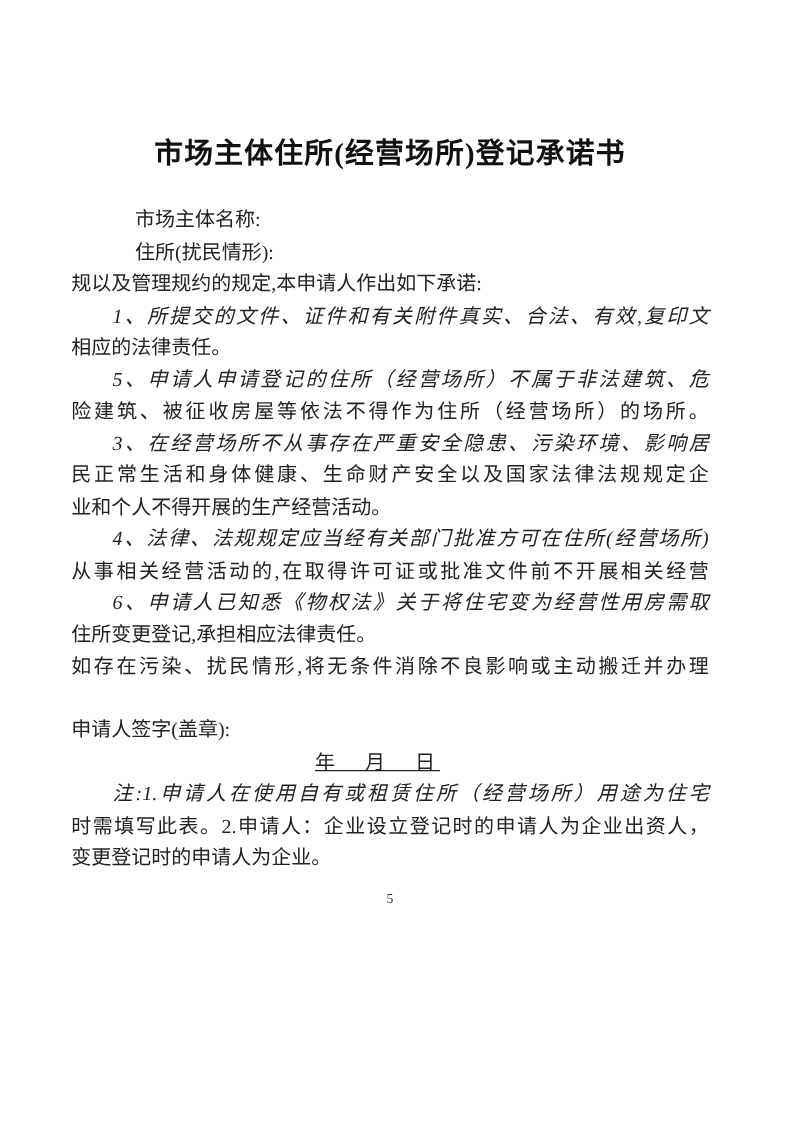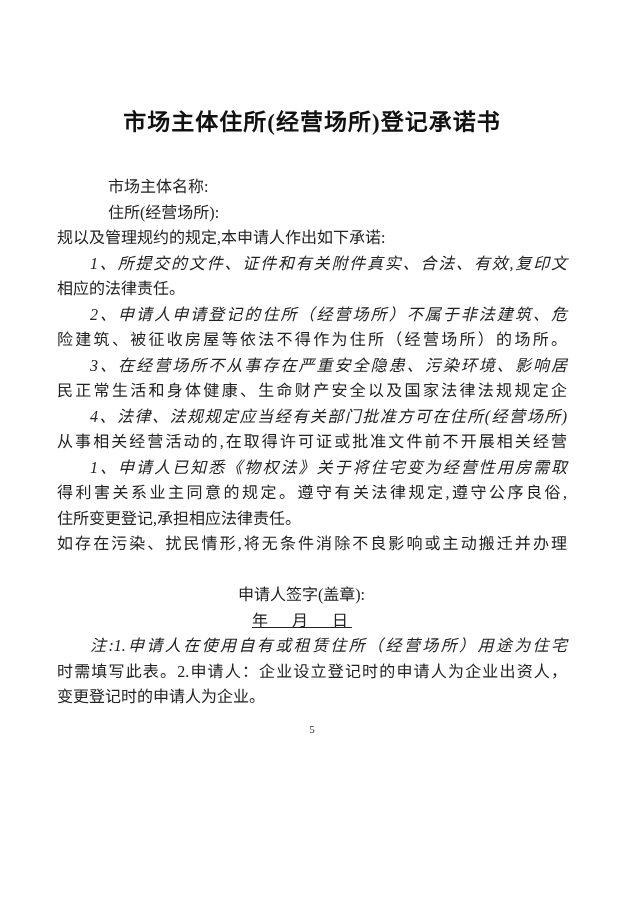--- a/index.html
+++ b/index.html
@@ -25,42 +25,42 @@
   .doc-title {
     padding-top: 106px;
     text-align: center;
     font-size: 23px;
     line-height: 34px;
     font-weight: bold;
     color: #111111;
     letter-spacing: 1px;
   }
   .body-block {
-    margin-top: 34px;
+    margin-top: 24px;
   }
   .ln {
     font-size: 16px;
     line-height: 25.5px;
     height: 25.5px;
     white-space: nowrap;
   }
   
   .j {
     white-space: normal;
     text-align: justify;
     text-align-last: justify;
     -moz-text-align-last: justify;
   }
   
   .ia { text-indent: 51px; }
   
   .ib { text-indent: 33px; font-style: italic; }
   .spacer { height: 25.5px; }
   .sig {
-    text-align: center;
+    text-align: left;
     padding-right: 21px;
   }
   .date {
     text-align: center;
     padding-right: 20px;
     letter-spacing: 4px;
     text-decoration: underline;
   }
   .pagenum {
     margin-top: 12px;
@@ -73,38 +73,38 @@
 </head>
 <body>
 
 <div class="page">
   <div class="content">
 
     <div class="doc-title">市场主体住所(经营场所)登记承诺书</div>
 
     <div class="body-block">
       <div class="ln ia">市场主体名称:</div>
-      <div class="ln ia">住所(经营场所):</div>
+      <div class="ln ia">住所(扰民情形):</div>
 
       <div class="ln">规以及管理规约的规定,本申请人作出如下承诺:</div>
 
       <div class="ln ib j">1、所提交的文件、证件和有关附件真实、合法、有效,复印文</div>
       <div class="ln">相应的法律责任。</div>
 
-      <div class="ln ib j">2、申请人申请登记的住所（经营场所）不属于非法建筑、危</div>
+      <div class="ln ib j">5、申请人申请登记的住所（经营场所）不属于非法建筑、危</div>
       <div class="ln j">险建筑、被征收房屋等依法不得作为住所（经营场所）的场所。</div>
 
       <div class="ln ib j">3、在经营场所不从事存在严重安全隐患、污染环境、影响居</div>
       <div class="ln j">民正常生活和身体健康、生命财产安全以及国家法律法规规定企</div>
+      <div class="ln">业和个人不得开展的生产经营活动。</div>
 
       <div class="ln ib j">4、法律、法规规定应当经有关部门批准方可在住所(经营场所)</div>
       <div class="ln j">从事相关经营活动的,在取得许可证或批准文件前不开展相关经营</div>
 
-      <div class="ln ib j">1、申请人已知悉《物权法》关于将住宅变为经营性用房需取</div>
-      <div class="ln j">得利害关系业主同意的规定。遵守有关法律规定,遵守公序良俗,</div>
+      <div class="ln ib j">6、申请人已知悉《物权法》关于将住宅变为经营性用房需取</div>
       <div class="ln">住所变更登记,承担相应法律责任。</div>
       <div class="ln j">如存在污染、扰民情形,将无条件消除不良影响或主动搬迁并办理</div>
 
       <div class="ln spacer"></div>
 
       <div class="ln sig">申请人签字(盖章):</div>
       <div class="ln date">年　月　日</div>
 
       <div class="ln ib j">注:1.申请人在使用自有或租赁住所（经营场所）用途为住宅</div>
       <div class="ln j">时需填写此表。2.申请人：企业设立登记时的申请人为企业出资人，</div>

